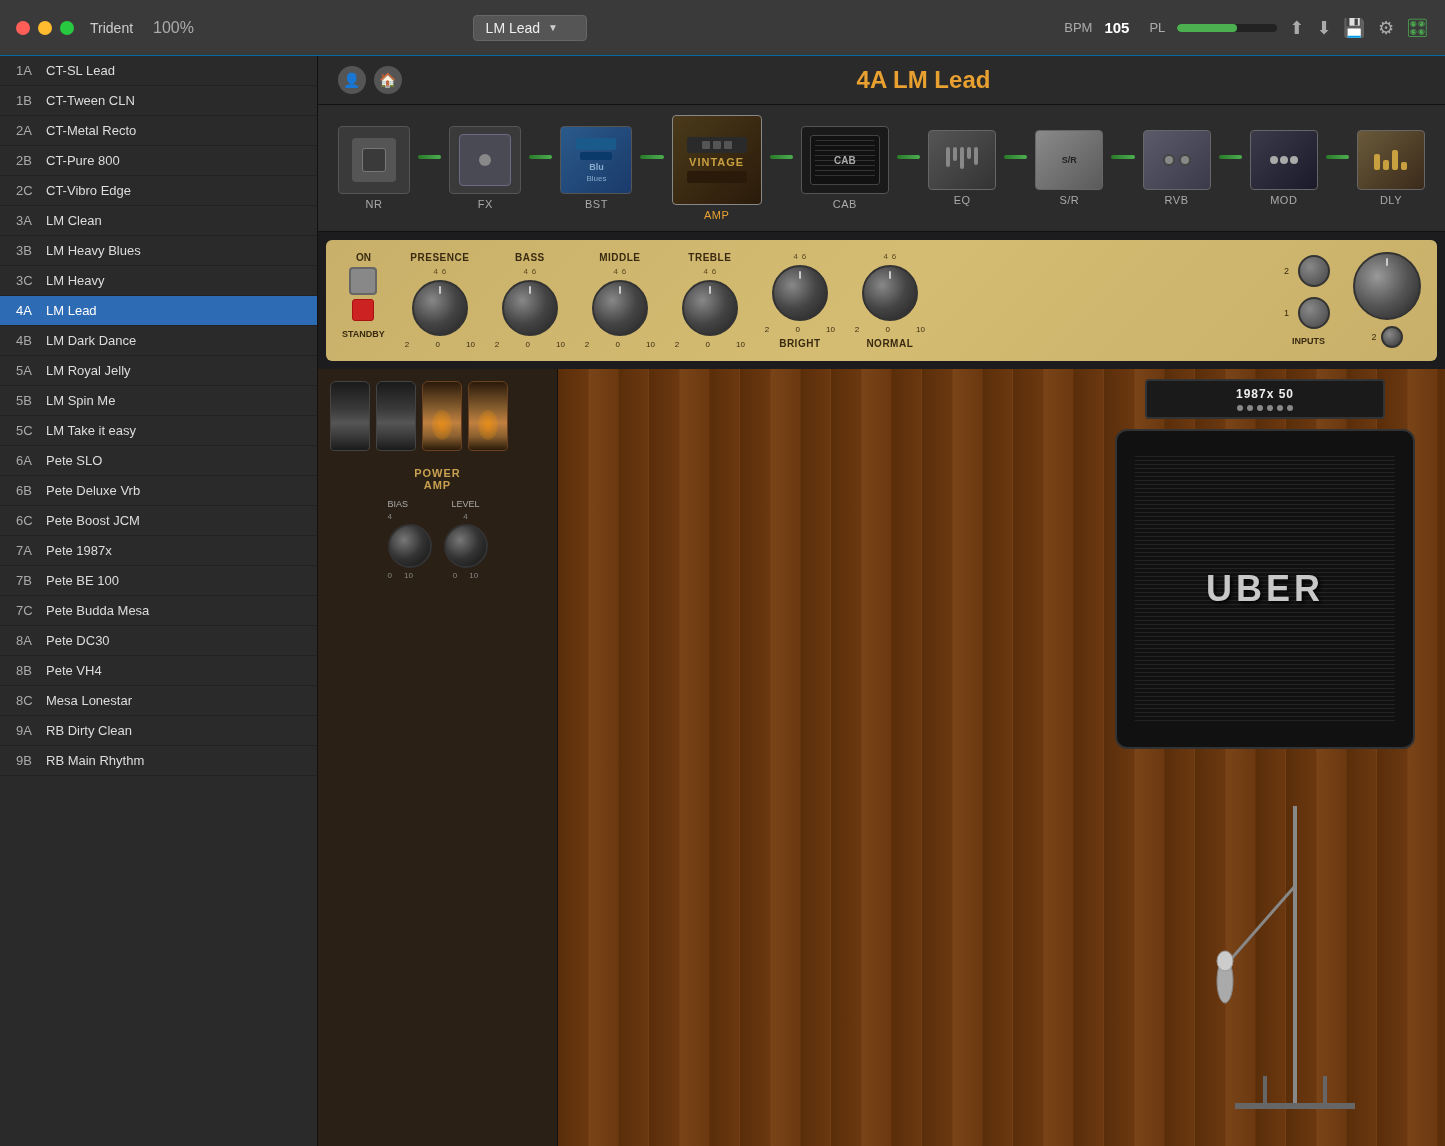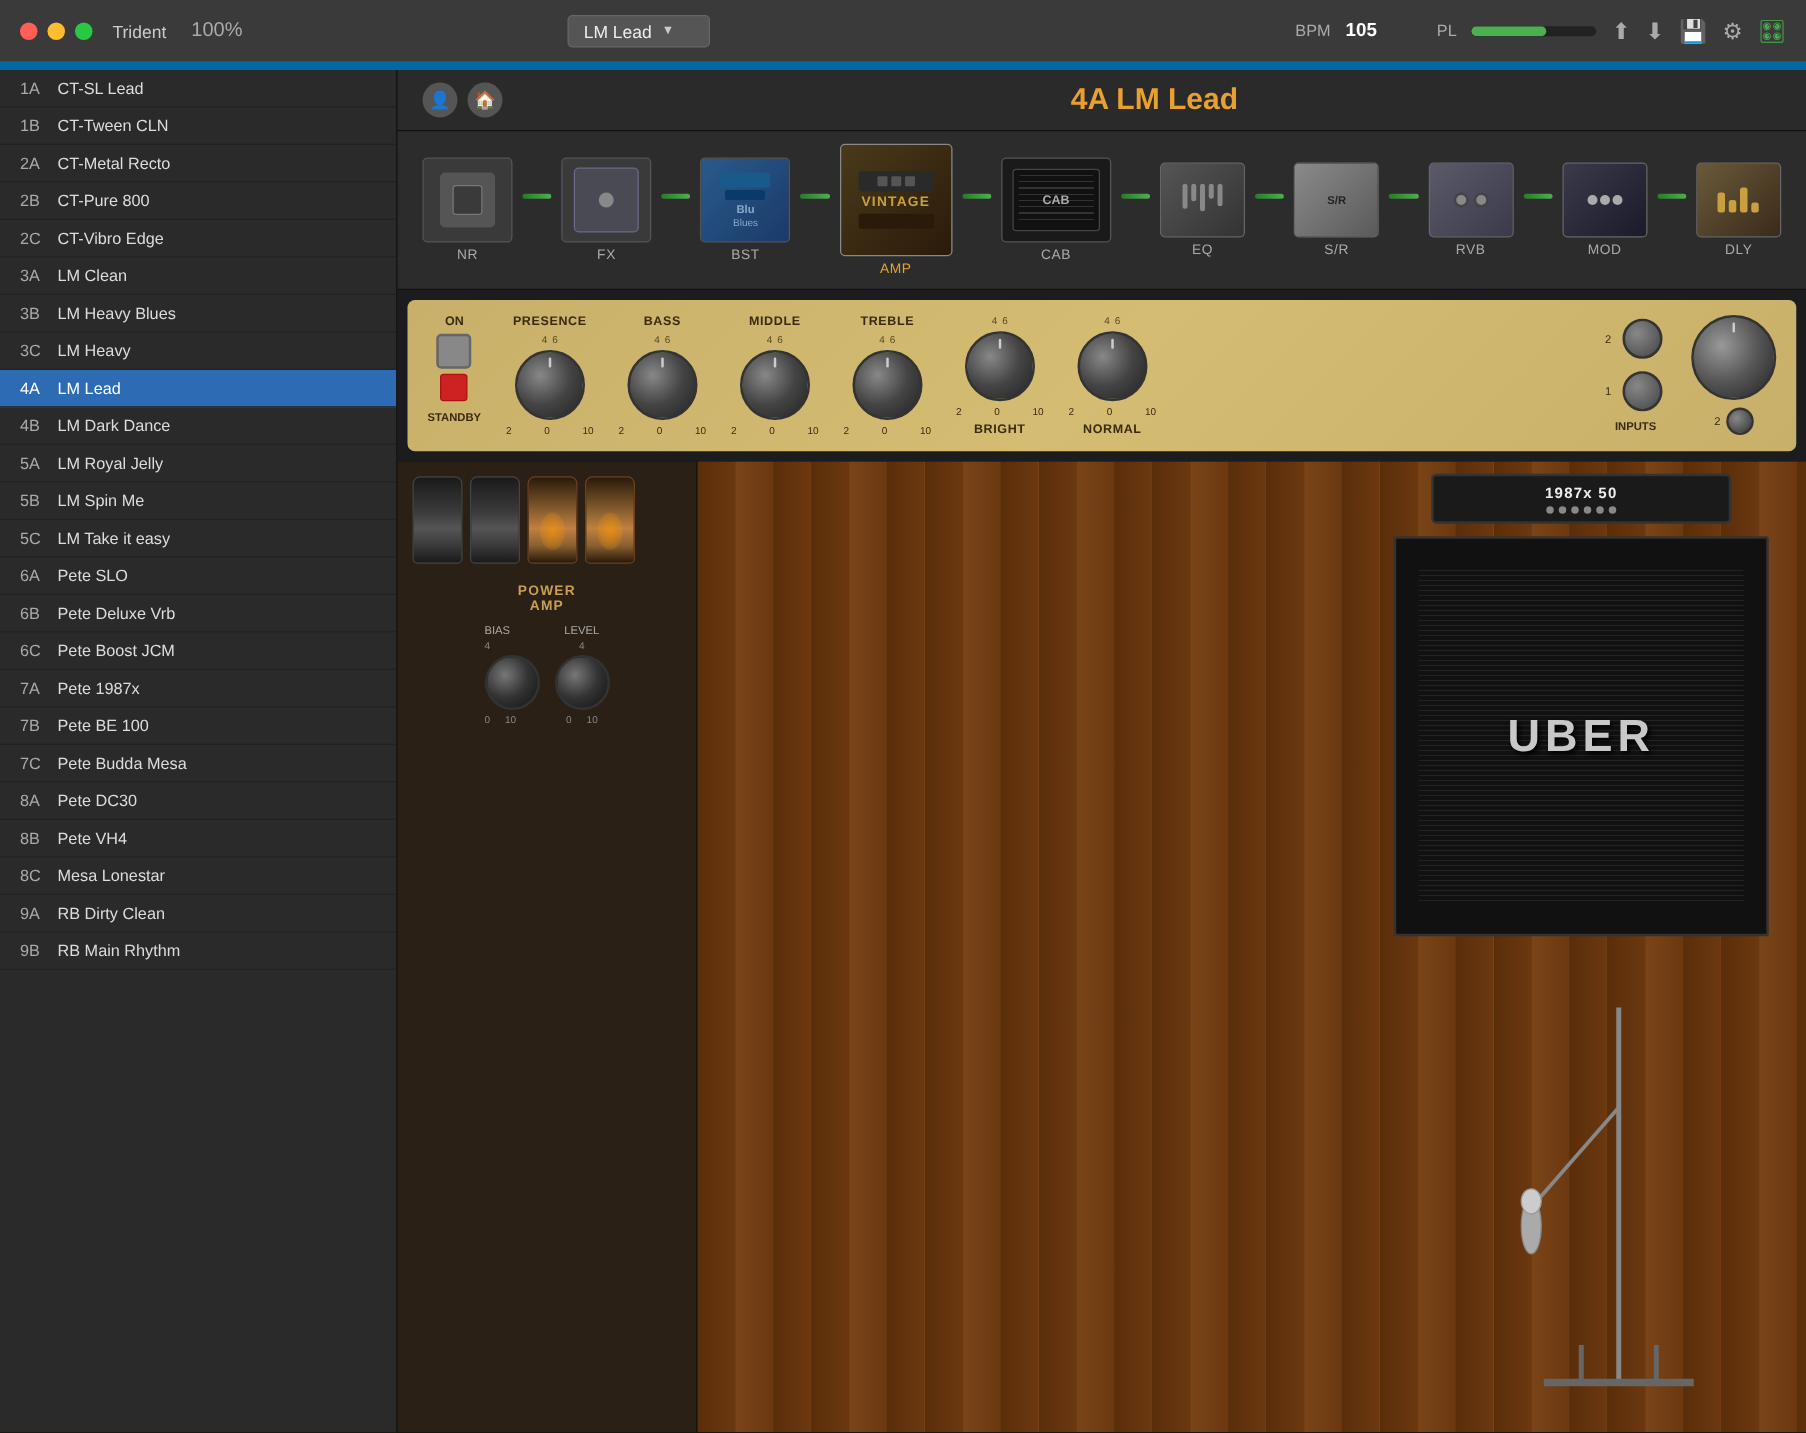--- a/index.html
+++ b/index.html
@@ -13,21 +13,21 @@
       flex-direction: column;
     }
 
     
     .titlebar {
       height: 56px;
       background: #3a3a3a;
       display: flex;
       align-items: center;
       padding: 0 16px;
-      border-bottom: 7px solid #0369a1;
+      border-bottom: 1px solid #0369a1;
       flex-shrink: 0;
     }
     .traffic-lights {
       display: flex;
       gap: 8px;
       margin-right: 16px;
     }
     .traffic-light {
       width: 14px;
       height: 14px;
@@ -63,21 +63,21 @@
     .preset-dropdown-arrow {
       color: #ccc;
       font-size: 10px;
     }
     .titlebar-right {
       display: flex;
       align-items: center;
       gap: 12px;
       margin-left: auto;
     }
-    .bpm-label { color: #aaa; font-size: 13px; margin-left: 28px; }
+    .bpm-label { color: #aaa; font-size: 13px; }
     .bpm-value { color: #fff; font-size: 15px; font-weight: bold; margin-right: 8px; }
     .pl-slider {
       width: 100px;
       height: 8px;
       background: #222;
       border-radius: 4px;
       position: relative;
       overflow: hidden;
     }
     .pl-fill {
@@ -445,21 +445,21 @@
 
     
     .cab-body {
       position: absolute;
       right: 30px;
       top: 60px;
       width: 300px;
       height: 320px;
       background: #111;
       border: 2px solid #333;
-      border-radius: 2px;
+      border-radius: 12px;
       display: flex;
       align-items: center;
       justify-content: center;
     }
     .cab-grille {
       width: 260px;
       height: 270px;
       background: repeating-linear-gradient(
         0deg,
         transparent,

